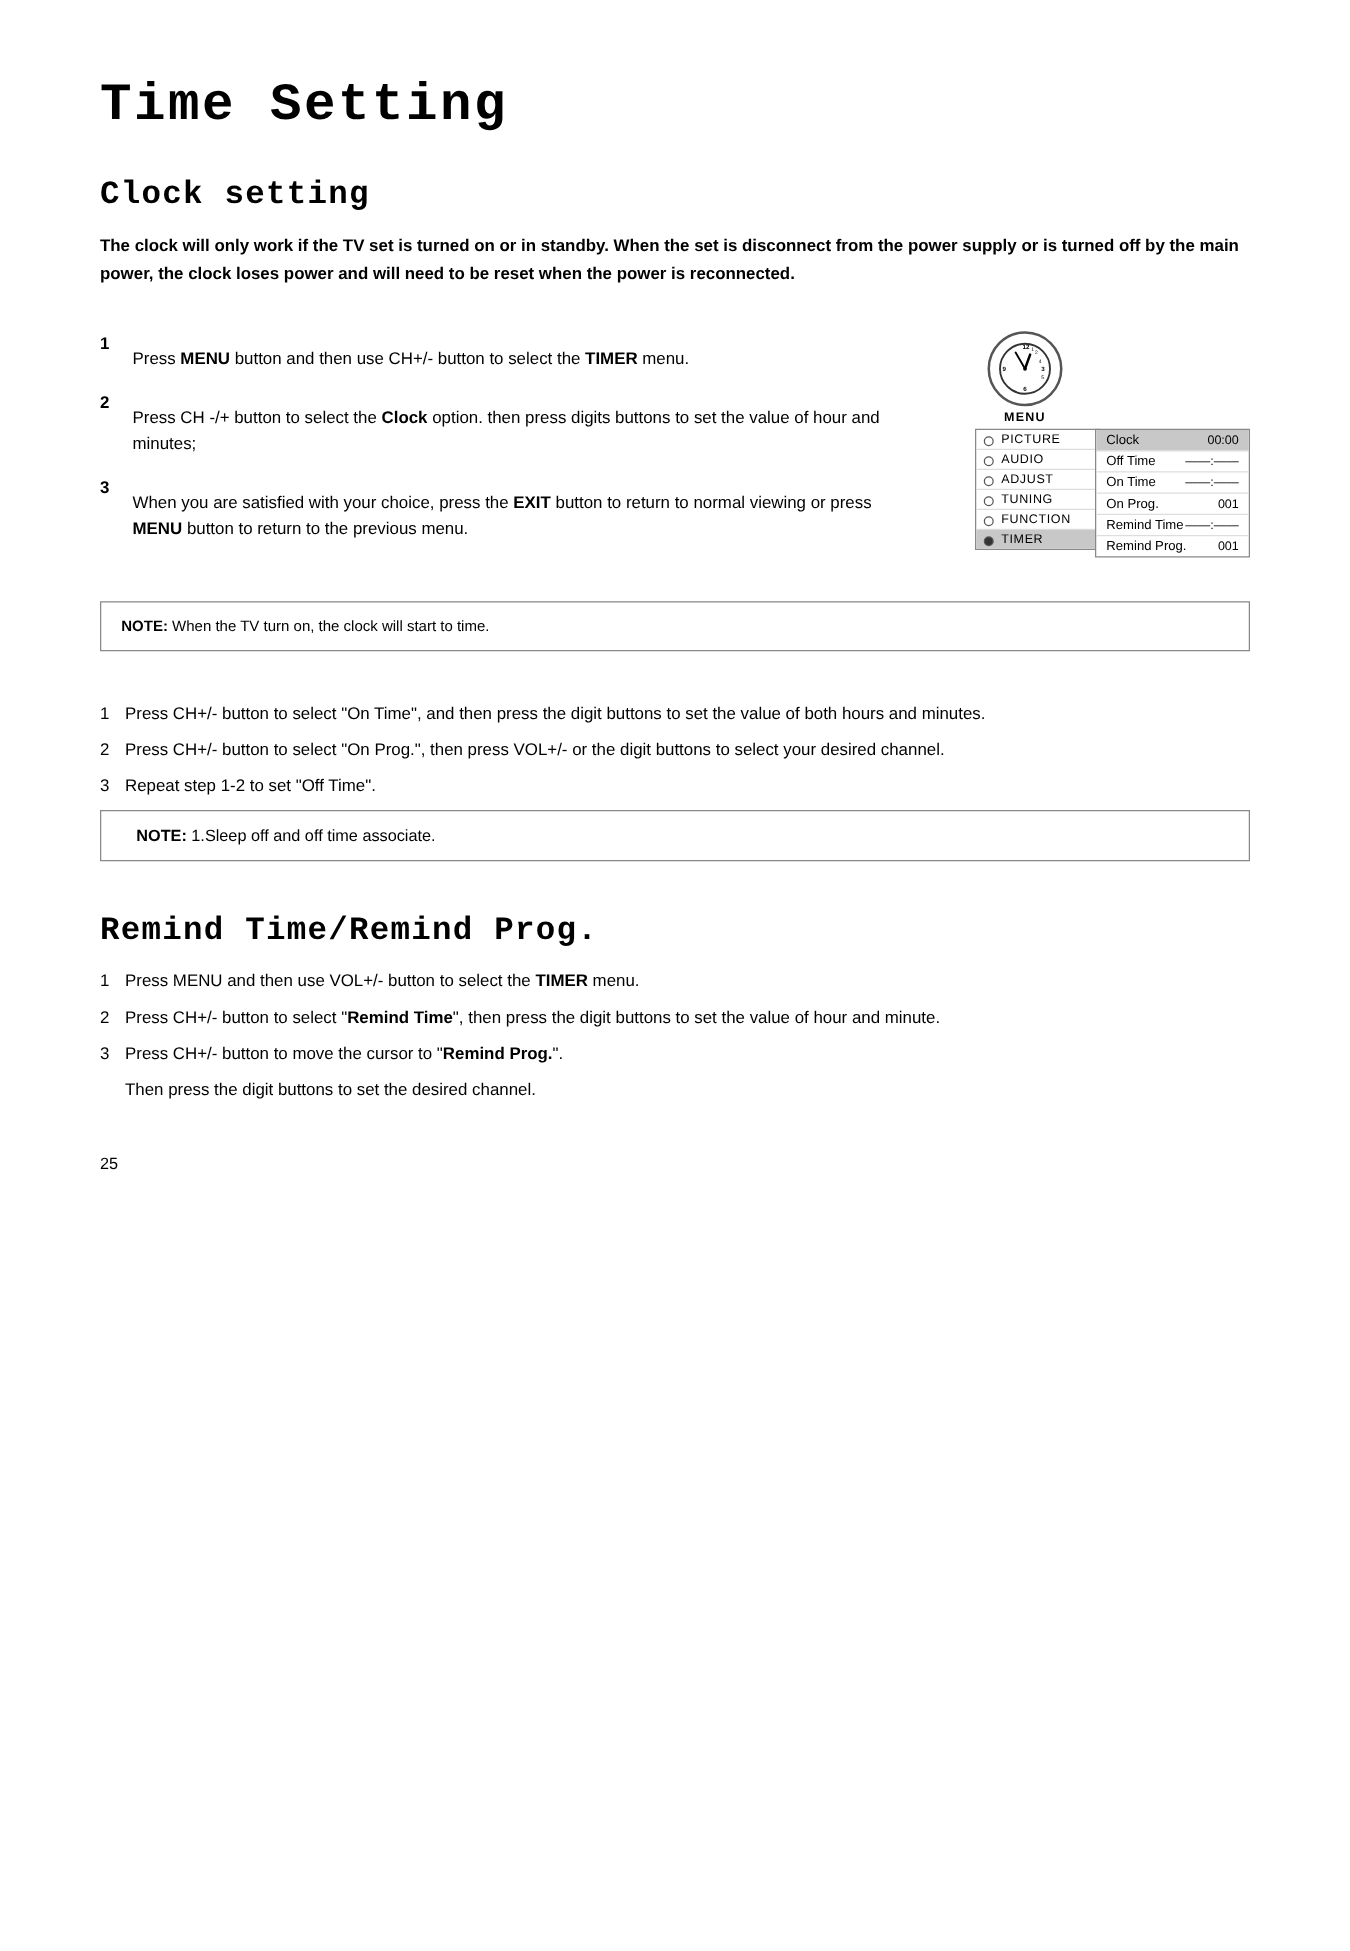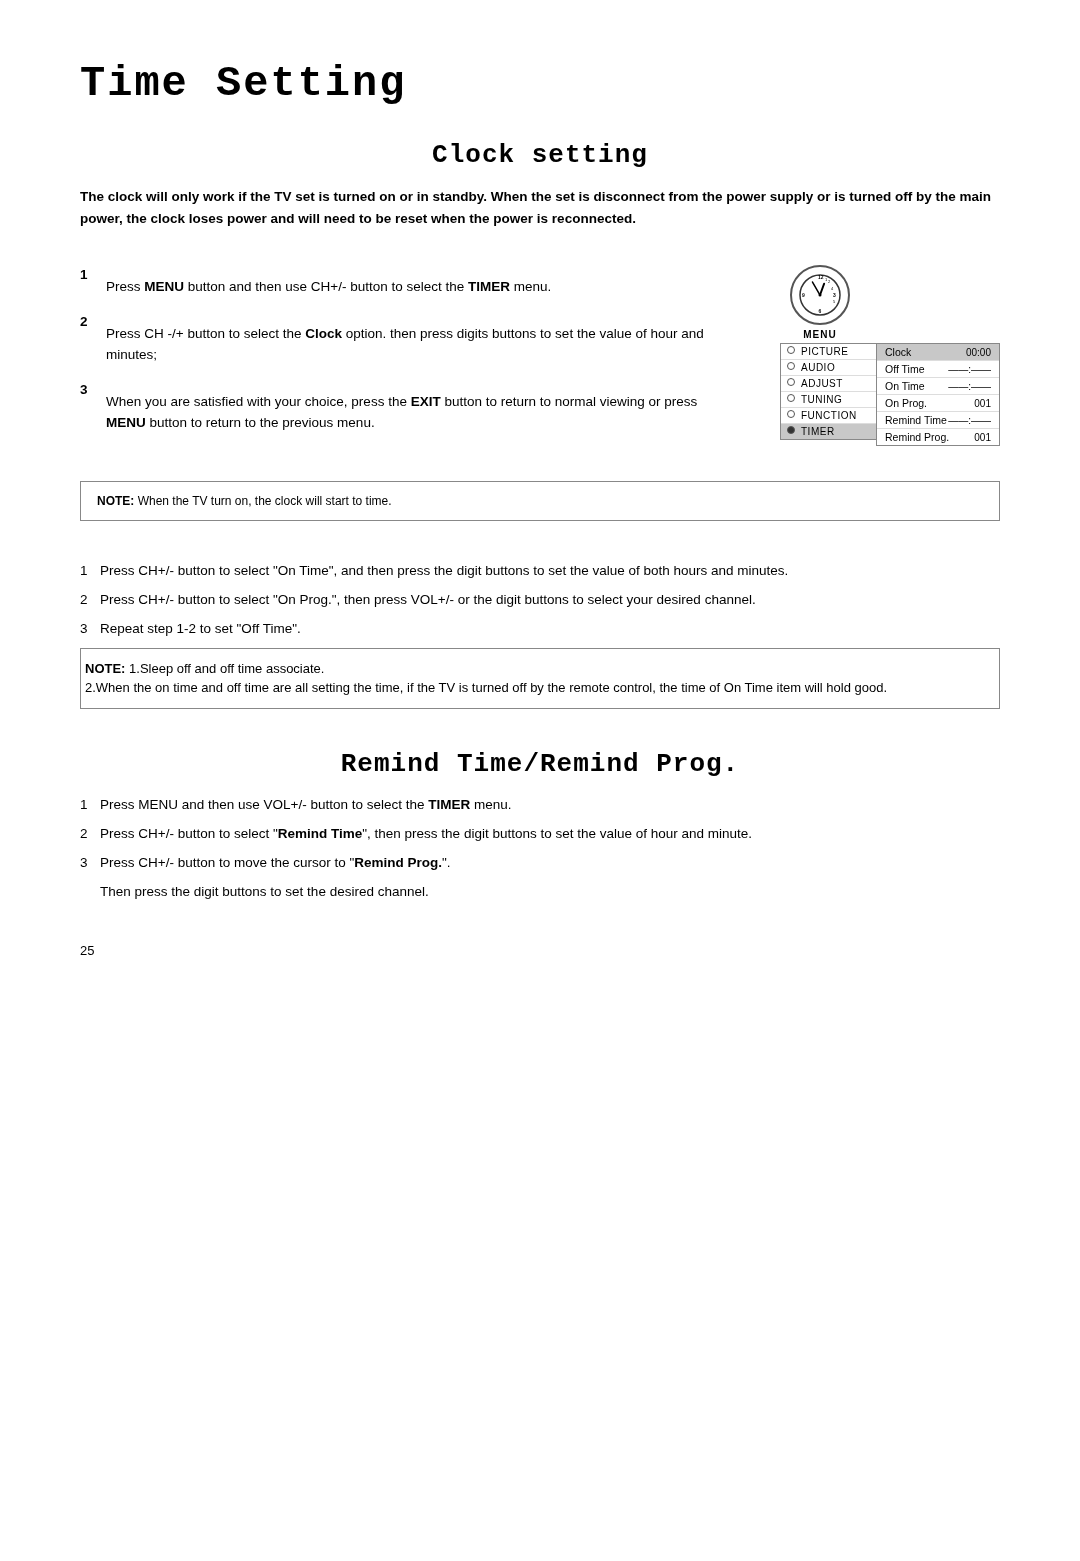--- a/index.html
+++ b/index.html
@@ -20,21 +20,20 @@
       letter-spacing: 2px;
       margin-bottom: 32px;
     }
 
     h2.section-title {
       font-size: 26px;
       font-weight: bold;
       font-family: 'Courier New', Courier, monospace;
       letter-spacing: 1px;
       margin-bottom: 16px;
-      text-align: center;
     }
 
     .intro-bold {
       font-weight: bold;
       font-size: 13.5px;
       line-height: 1.6;
       margin-bottom: 36px;
     }
 
     .section {
@@ -70,21 +69,21 @@
     }
 
     .tv-diagram {
       width: 220px;
       flex-shrink: 0;
       margin-top: 0;
     }
 
     .tv-panel-row {
       display: flex;
-      align-items: flex-start;
+      align-items: flex-end;
       padding: 2px 6px;
       font-size: 10.5px;
       border-bottom: 1px solid #ddd;
       gap: 6px;
     }
 
     .tv-panel-row:last-child { border-bottom: none; }
 
     .tv-panel-dot {
       width: 8px;
@@ -124,21 +123,21 @@
     .note-box {
       border: 1px solid #888;
       padding: 10px 16px;
       font-size: 12px;
       margin-top: 16px;
       line-height: 1.5;
     }
 
     .note-box2 {
       border: 1px solid #888;
-      padding: 10px 4px;
+      padding: 10px 28px;
       font-size: 13px;
       margin-top: 8px;
       line-height: 1.5;
     }
 
     .offon-steps {
       margin-top: 8px;
     }
 
     .simple-step {
@@ -300,21 +299,20 @@
       <span>Press CH+/- button to select  "On Prog.", then press VOL+/- or the digit buttons to select your desired channel.</span>
     </div>
     <div class="simple-step">
       <span class="simple-step-num">3</span>
       <span>Repeat step 1-2 to set "Off Time".</span>
     </div>
   </div>
 
   <div class="note-box2">
     <div><b>NOTE:</b> 1.Sleep off and off time associate.</div>
-    <div>2.When the on time and off time are all setting the time, if the TV is turned off by the remote control, the time of On Time item will hold good.</div>
   </div>
 </div>
 
 <div class="section">
   <h2 class="section-title">Remind Time/Remind Prog.</h2>
 
   <div class="offon-steps">
     <div class="simple-step">
       <span class="simple-step-num">1</span>
       <span>Press MENU and then use VOL+/- button to select the <b>TIMER</b> menu.</span>

